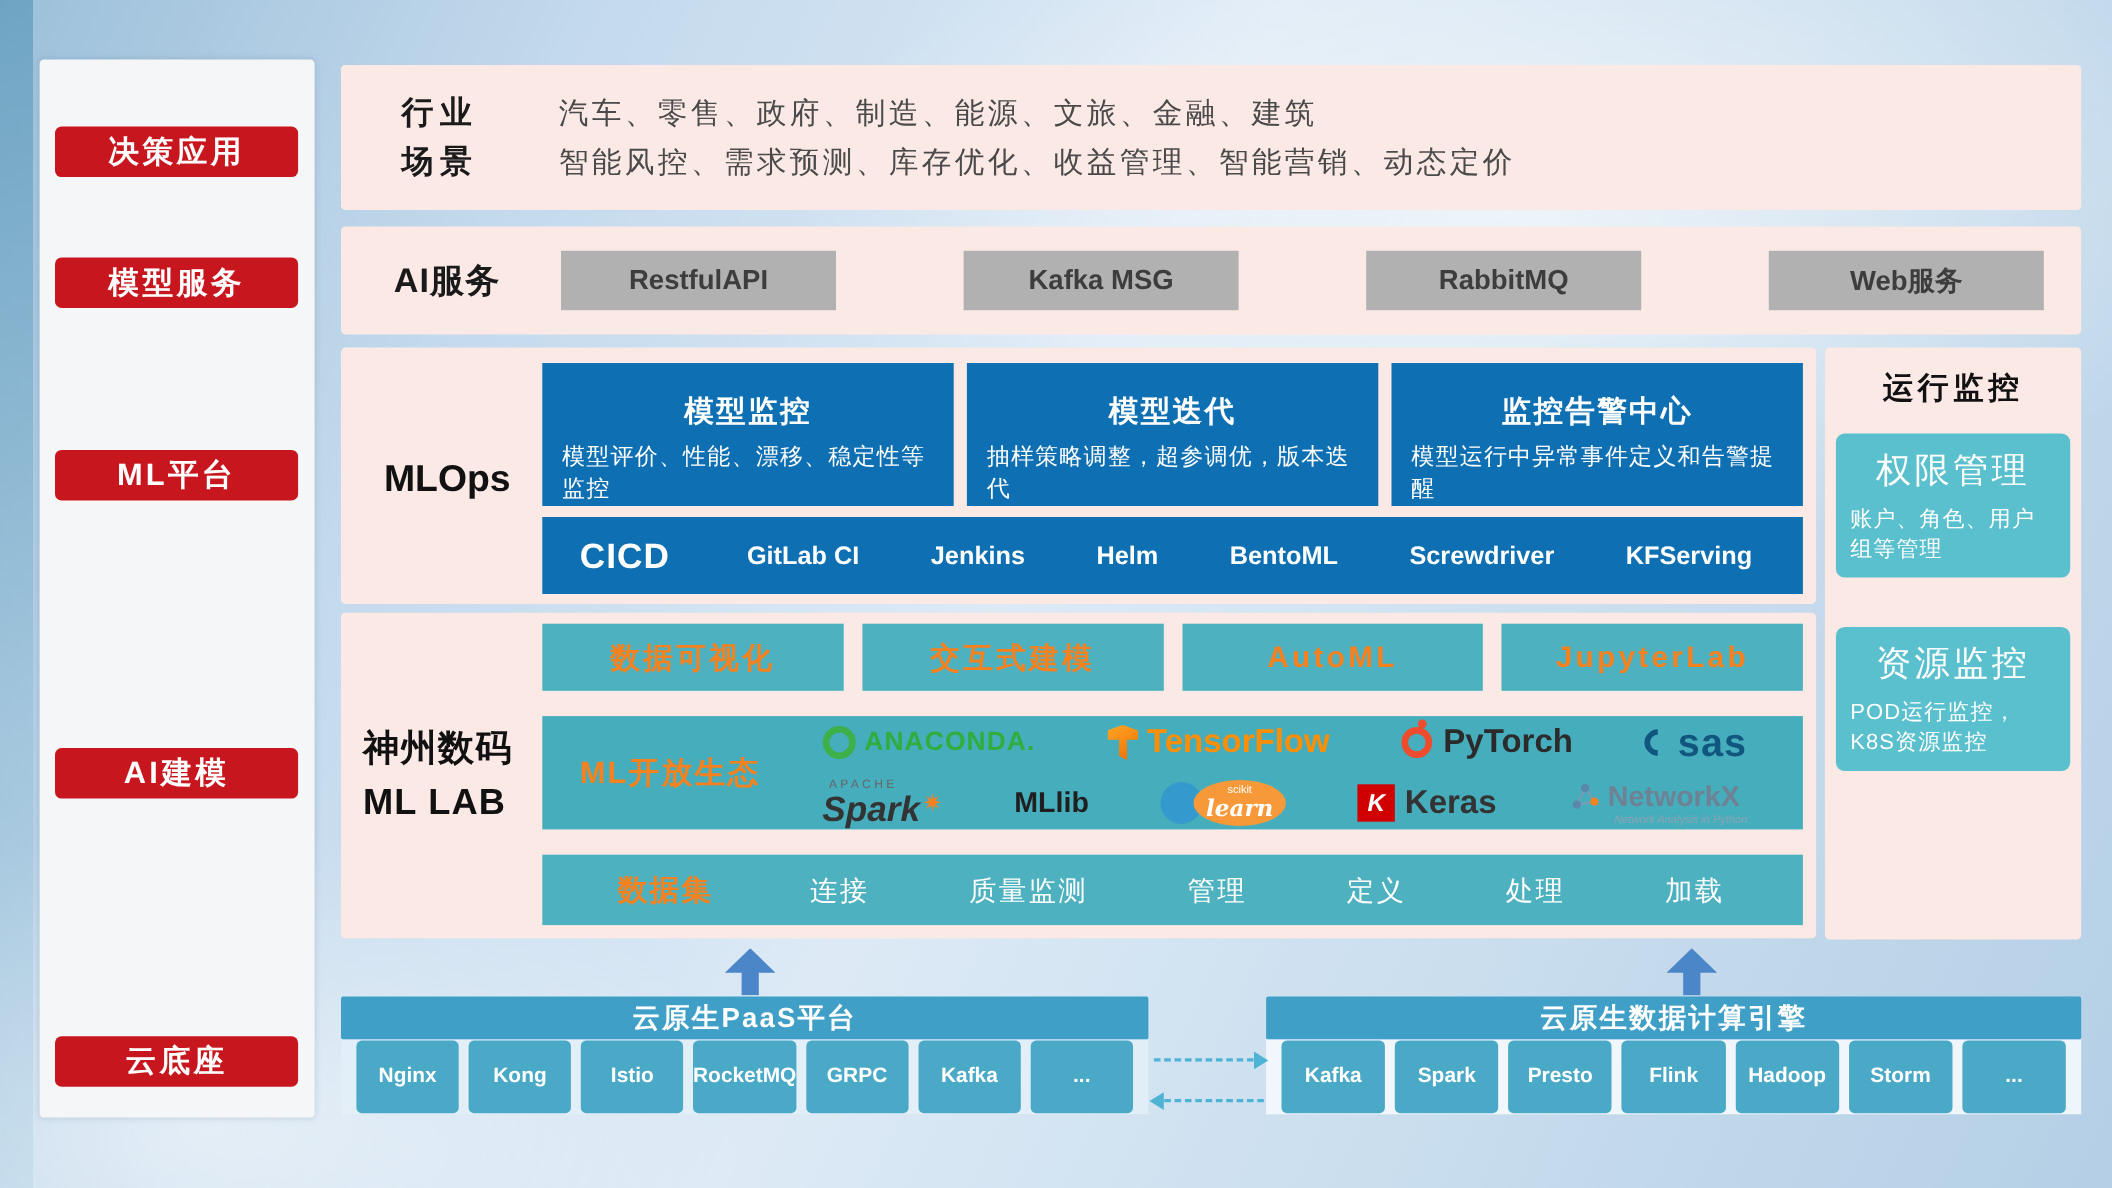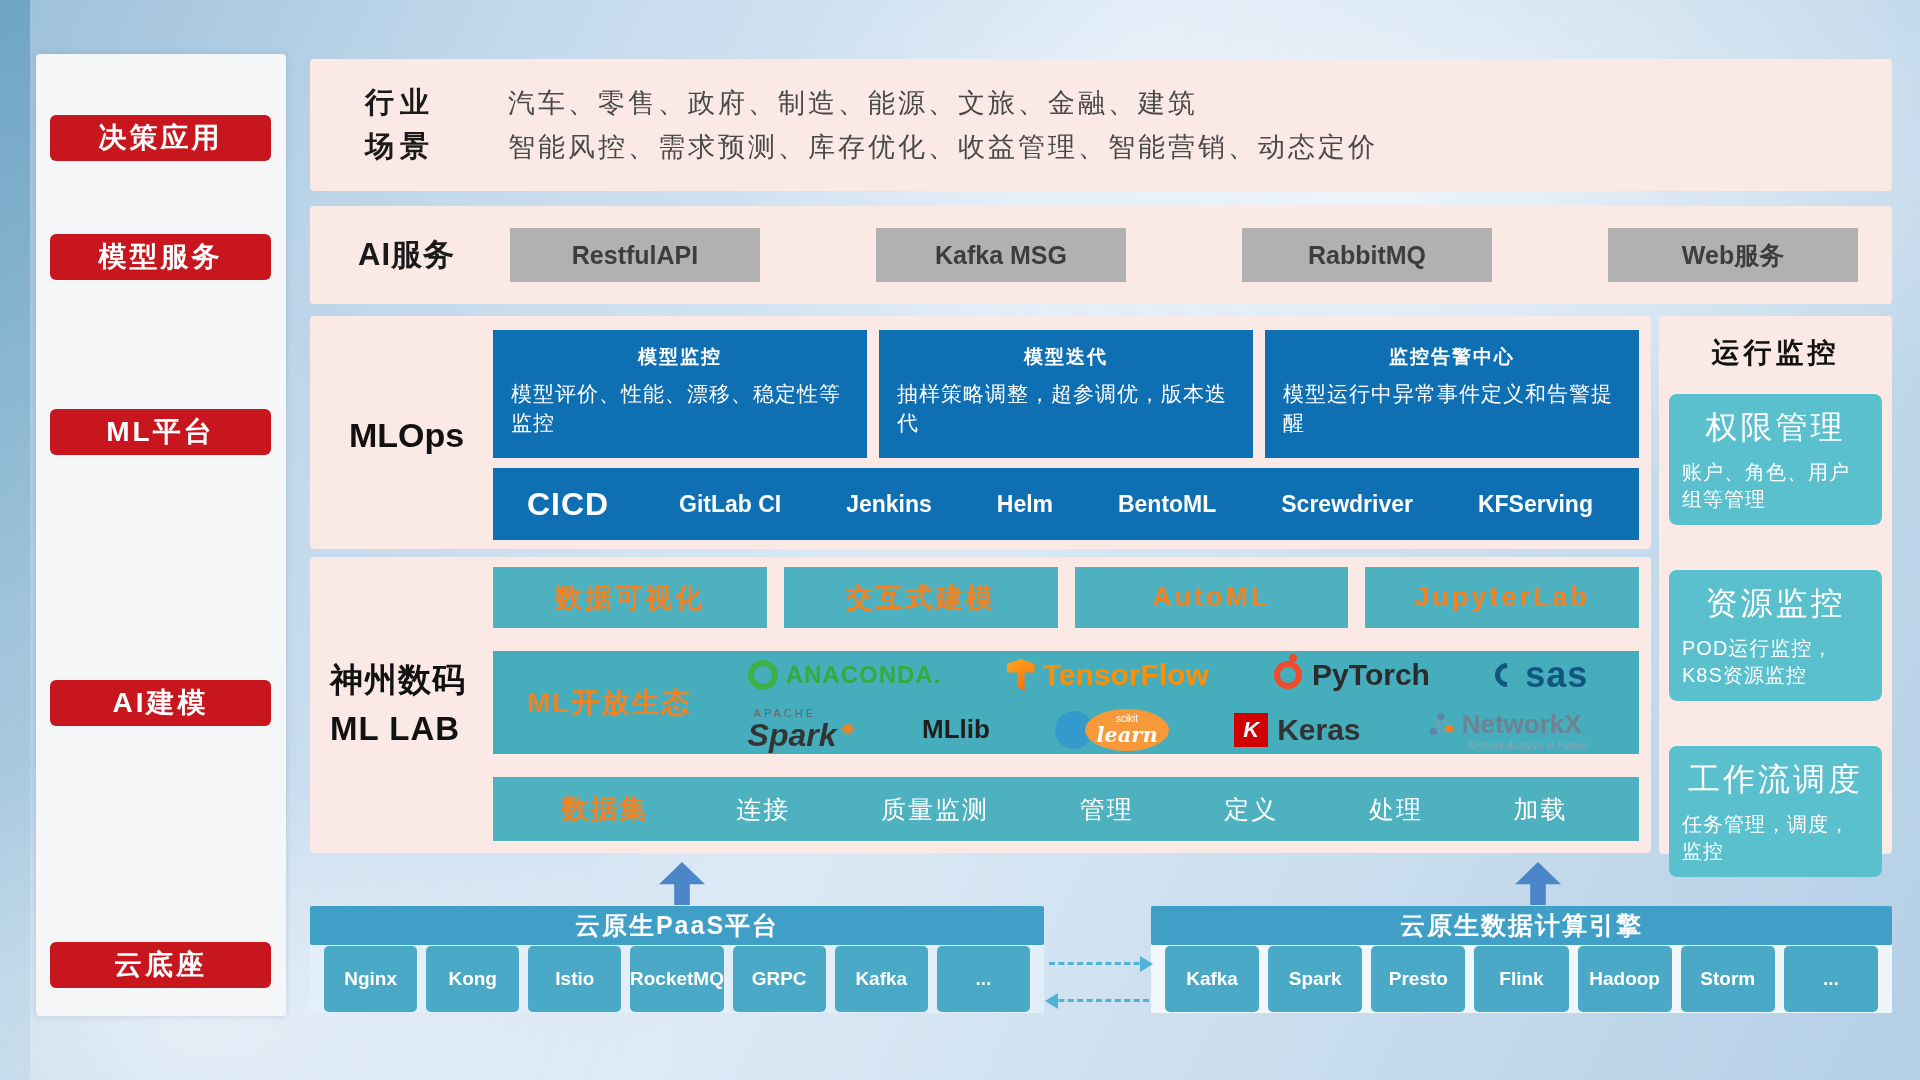--- a/index.html
+++ b/index.html
@@ -35,21 +35,21 @@
   .b2-buttons { flex:1; display:flex; justify-content:space-between; }
   .gray-btn { width:250px; height:54px; background:#b1b1b1; color:#3d3d3d;
     font-size:25px; font-weight:bold; display:flex; align-items:center; justify-content:center; }
 
   
   .band3 { top:316px; width:1341px; height:233px; display:flex; padding:14px 12px 9px 0; }
   .b3-label { width:183px; padding-left:39px; align-self:center; font-size:34px; font-weight:bold; color:#111; }
   .b3-content { flex:1; display:flex; flex-direction:column; gap:10px; }
   .b3-cards { display:flex; gap:12px; height:130px; }
   .blue-card { flex:1; background:#0e6fb3; color:#fff; padding:8px 18px; }
-  .blue-card .bc-title { text-align:center; font-size:19px; font-weight:bold; letter-spacing:2px; margin:6px 0 9px; }
+  .blue-card .bc-title { text-align:center; font-size:27px; font-weight:bold; letter-spacing:2px; margin:18px 0 9px; }
   .blue-card .bc-desc { font-size:21px; line-height:1.4; letter-spacing:1px; }
   .cicd { height:73px; background:#0e6fb3; display:flex; align-items:center; color:#fff; padding:0 46px 0 34px; }
   .cicd-label { width:152px; font-size:32px; font-weight:bold; letter-spacing:1px; }
   .cicd-tools { flex:1; display:flex; justify-content:space-between; align-items:center;
     font-size:23px; font-weight:bold; white-space:nowrap; }
 
   
   .band4 { top:557px; width:1341px; height:296px; display:flex; padding:10px 12px 12px 0; }
   .b4-label { width:183px; padding-left:20px; align-self:center; font-size:33px; font-weight:bold;
     color:#111; line-height:1.5; letter-spacing:1px; }
@@ -303,24 +303,20 @@
     <div class="mon-title">运行监控</div>
     <div class="mon-cards">
       <div class="mon-card">
         <div class="mc-title">权限管理</div>
         <div class="mc-desc">账户、角色、用户组等管理</div>
       </div>
       <div class="mon-card">
         <div class="mc-title">资源监控</div>
         <div class="mc-desc">POD运行监控，K8S资源监控</div>
       </div>
-      <div class="mon-card">
-        <div class="mc-title">工作流调度</div>
-        <div class="mc-desc">任务管理，调度，监控</div>
-      </div>
     </div>
   </div>
 
   <div class="up-arrow left"></div>
   <div class="up-arrow right"></div>
 
   <div class="cloud-header left">云原生PaaS平台</div>
   <div class="cloud-strip left">
     <div class="node-btn">Nginx</div>
     <div class="node-btn">Kong</div>

